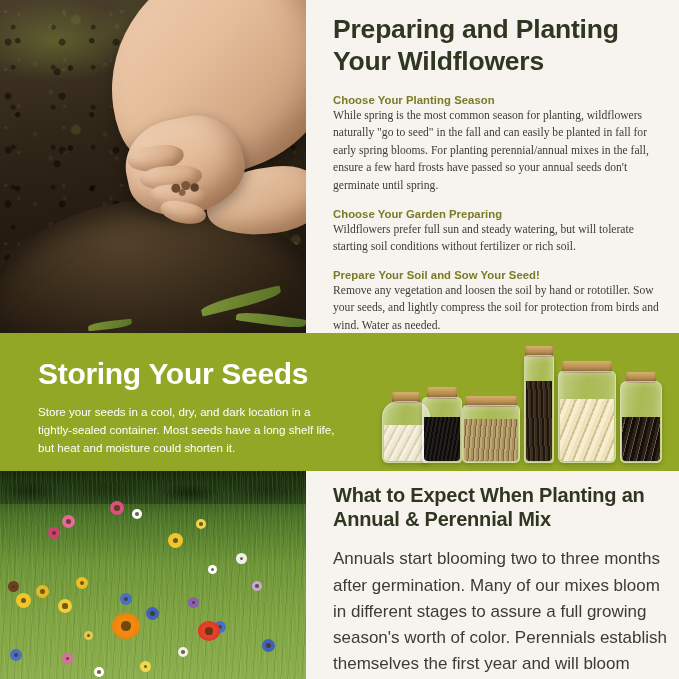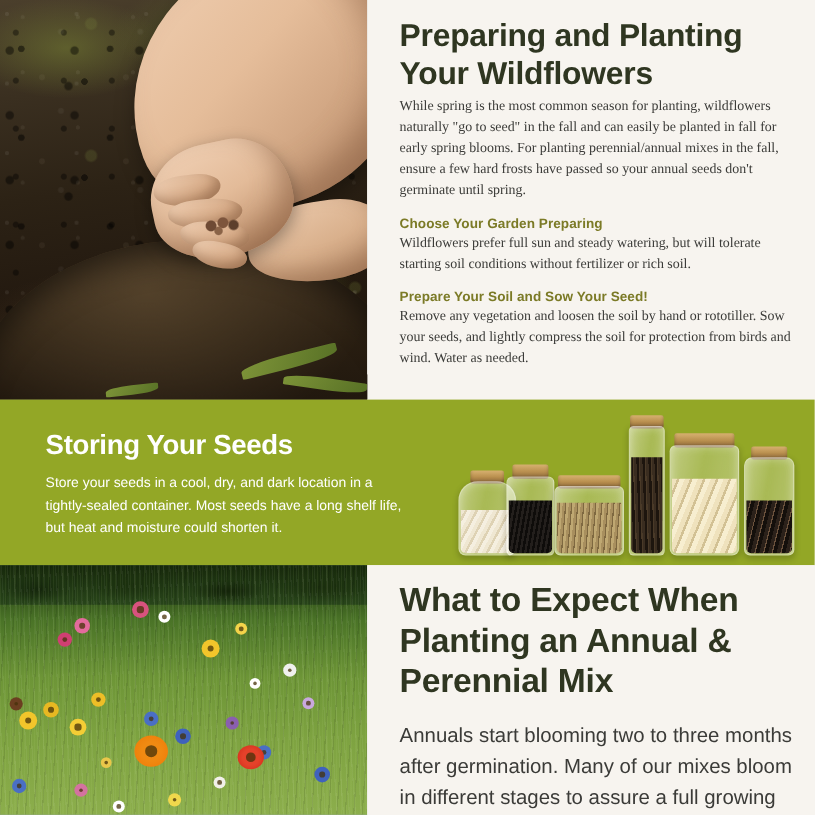--- a/index.html
+++ b/index.html
@@ -152,21 +152,21 @@
     width: 679px; height: 138px;
     background: #93a726;
     overflow: hidden;
   }
   .band-text {
     position: absolute;
     left: 38px; top: 24px;
     width: 300px;
   }
   .h2 {
-    font-size: 23px;
+    font-size: 30px;
     font-weight: 700;
     color: #ffffff;
     letter-spacing: -0.3px;
     line-height: 1.15;
   }
   .band-body {
     font-size: 11.6px;
     line-height: 1.56;
     color: #ffffff;
     margin-top: 11px;
@@ -233,21 +233,21 @@
 
   
   .article-bottom {
     position: absolute;
     left: 306px; top: 471px;
     width: 373px; height: 208px;
     padding: 12px 10px 0 27px;
     background: #f7f4ef;
   }
   .h3 {
-    font-size: 28px;
+    font-size: 20px;
     line-height: 1.21;
     font-weight: 700;
     color: #2f3621;
     letter-spacing: -0.2px;
   }
   .body-bottom {
     font-size: 17px;
     line-height: 1.54;
     color: #3b3b38;
     margin-top: 15px;
@@ -273,20 +273,21 @@
     <div class="finger f4"></div>
     <div class="seeds-pinch"></div>
     <div class="blade b1"></div>
     <div class="blade b2"></div>
     <div class="blade b3"></div>
   </div>
 
   <div class="article-top">
     <div class="h1">Preparing and Planting Your Wildflowers</div>
 
+    <div class="sub">Choose Your Planting Season</div>
     <div class="body">While spring is the most common season for planting, wildflowers naturally "go to seed" in the fall and can easily be planted in fall for early spring blooms. For planting perennial/annual mixes in the fall, ensure a few hard frosts have passed so your annual seeds don't germinate until spring.</div>
 
     <div class="sub gap">Choose Your Garden Preparing</div>
     <div class="body">Wildflowers prefer full sun and steady watering, but will tolerate starting soil conditions without fertilizer or rich soil.</div>
 
     <div class="sub gap">Prepare Your Soil and Sow Your Seed!</div>
     <div class="body">Remove any vegetation and loosen the soil by hand or rototiller. Sow your seeds, and lightly compress the soil for protection from birds and wind. Water as needed.</div>
   </div>
 
   <div class="band">

